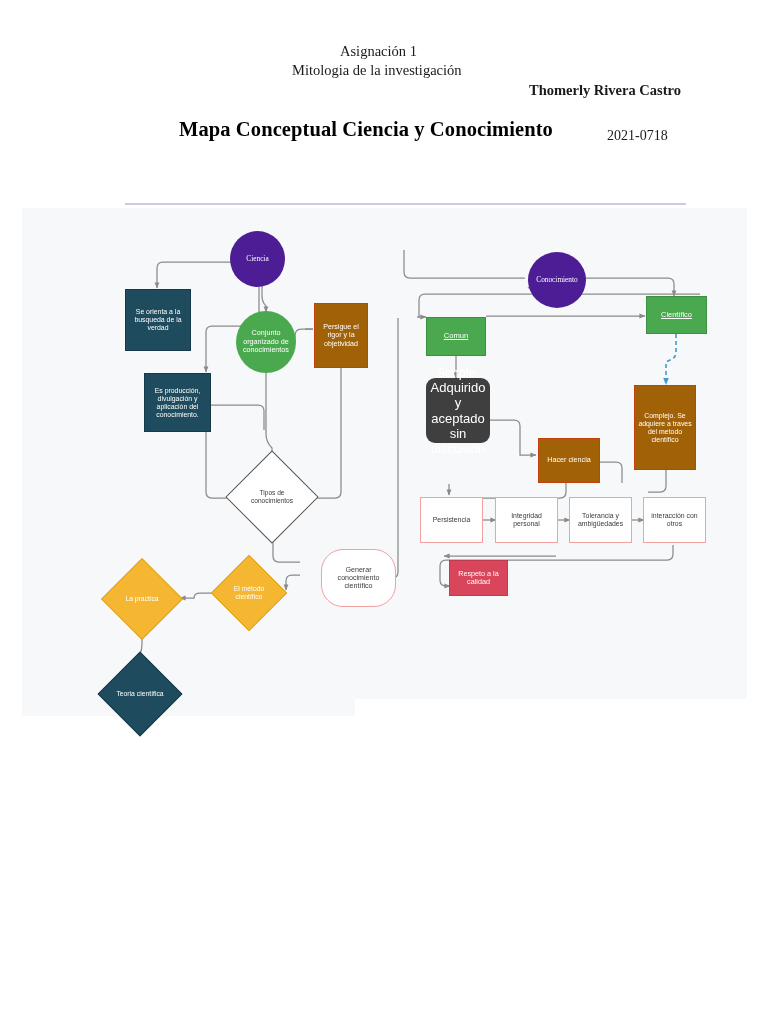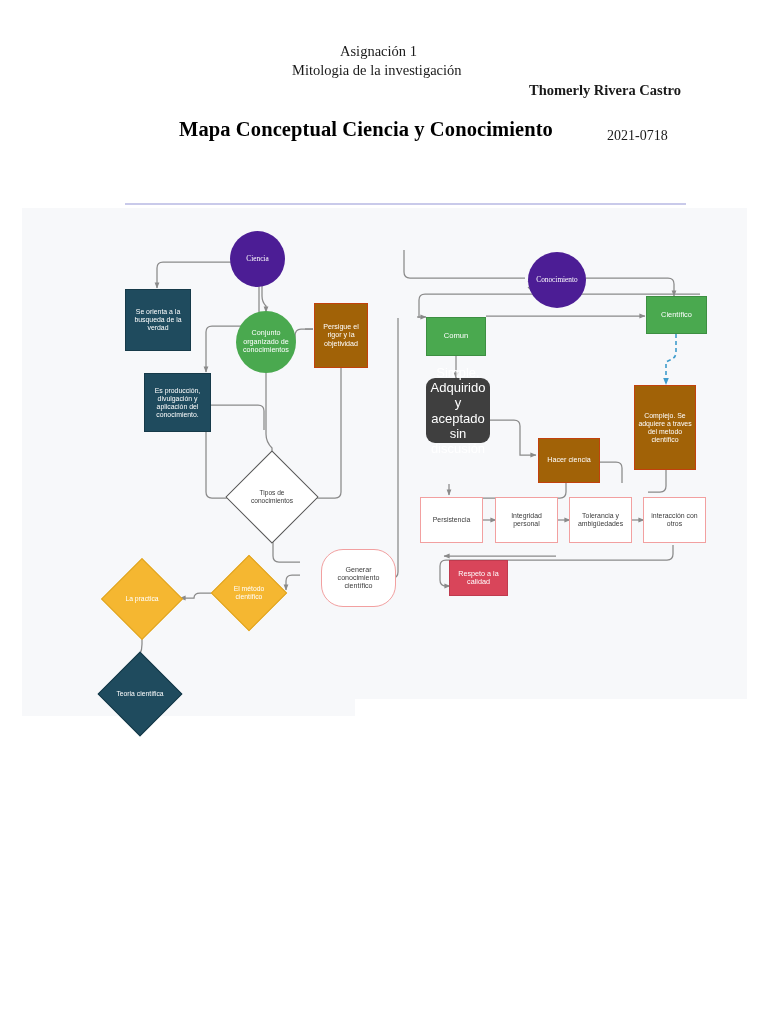--- a/index.html
+++ b/index.html
@@ -89,20 +89,21 @@
     border-radius: 50%;
     font-family: Liberation Serif, serif;
   }
   .n-navy {                     
     background: #1f4b5e;
     color: #ffffff;
     border: 1px solid #163a49;
   }
   .n-green {                    
     background: #4bA martes;
+    text-decoration: underline;
   }
   .n-green {
     background: #4aa94f;
     color: #ffffff;
     border: 1px solid #3d8f42;
   }
   .n-green-ell {
     background: #4aa94f;
     color: #ffffff;
     border-radius: 50%;

